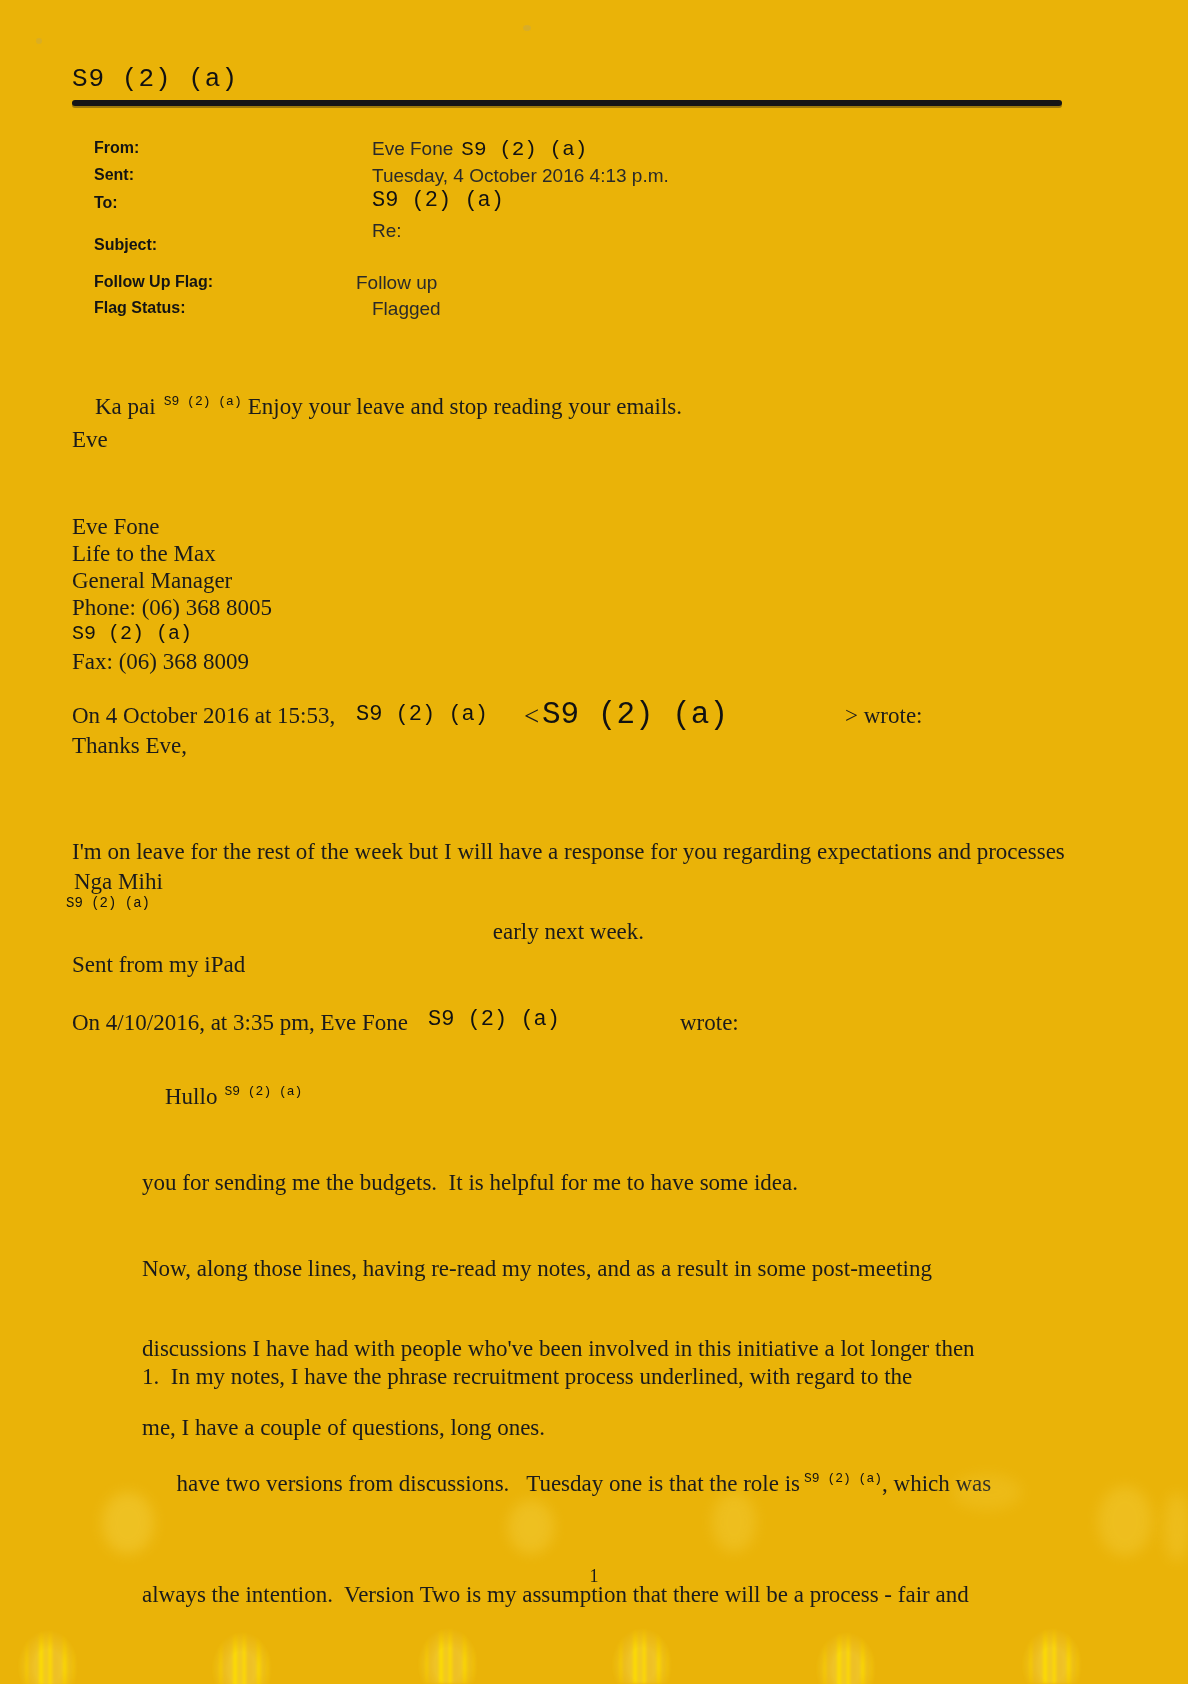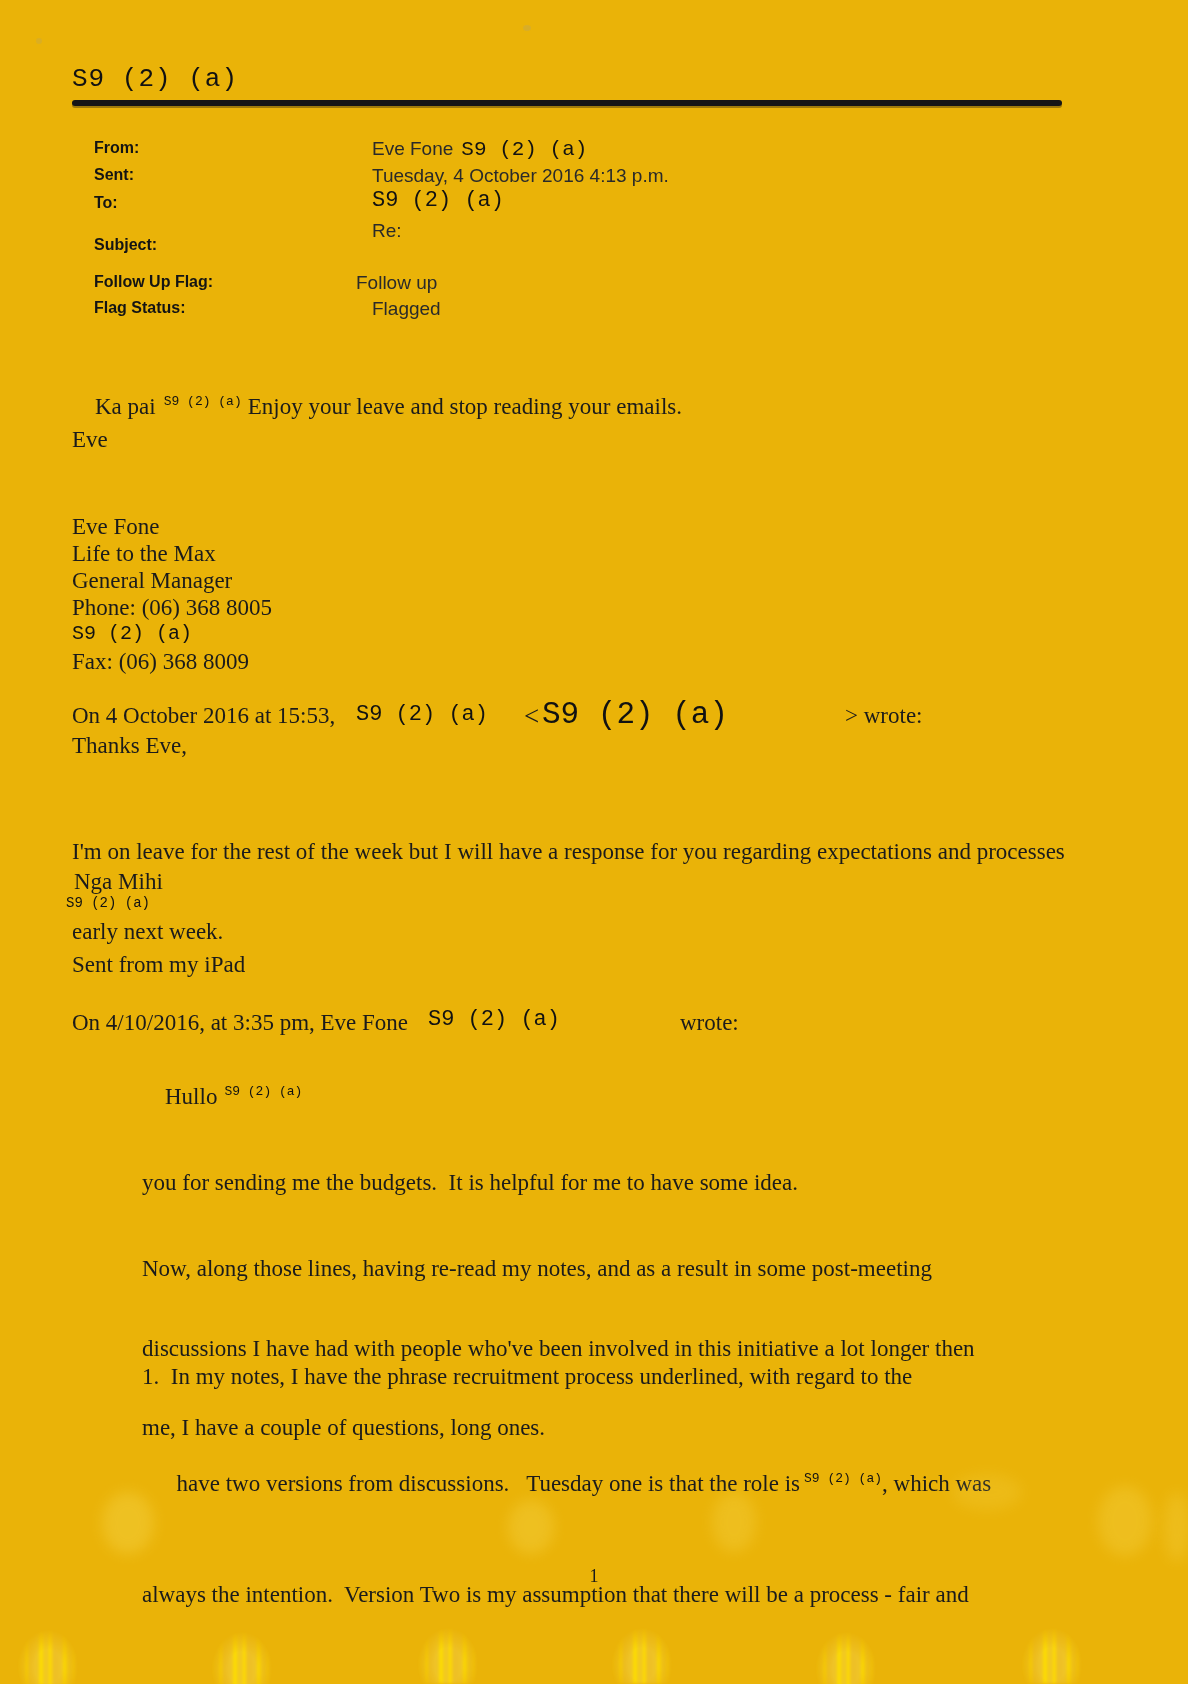--- a/index.html
+++ b/index.html
@@ -97,21 +97,21 @@
   <div class="abs" style="left:72px;top:699px;width:1060px;height:44px;">
     <span class="abs serif" style="left:0;top:4px;">On 4 October 2016 at 15:53,</span>
     <span class="abs mono" style="left:284px;top:3px;font-size:22px;">S9 (2) (a)</span>
     <span class="abs serif" style="left:452px;top:2px;font-size:27px;">&lt;</span>
     <span class="abs mono" style="left:470px;top:-2px;font-size:31px;">S9 (2) (a)</span>
     <span class="abs serif" style="left:773px;top:4px;">&gt; wrote:</span>
   </div>
 
   <div class="abs serif" style="left:72px;top:733px;">Thanks Eve,</div>
 
-  <div class="abs serif lines" style="left:72px;top:786px;">
+  <div class="abs serif lines" style="left:72px;top:786px;text-align:center;">
     <div>I'm on leave for the rest of the week but I will have a response for you regarding expectations and processes</div>
     <div>early next week.</div>
   </div>
 
   <div class="abs serif" style="left:74px;top:869px;">Nga Mihi</div>
   <div class="abs mono" style="left:66px;top:895px;font-size:14px;">S9 (2) (a)</div>
 
   <div class="abs serif" style="left:72px;top:952px;">Sent from my iPad</div>
 
   <div class="abs" style="left:72px;top:1007px;width:1060px;height:40px;">

